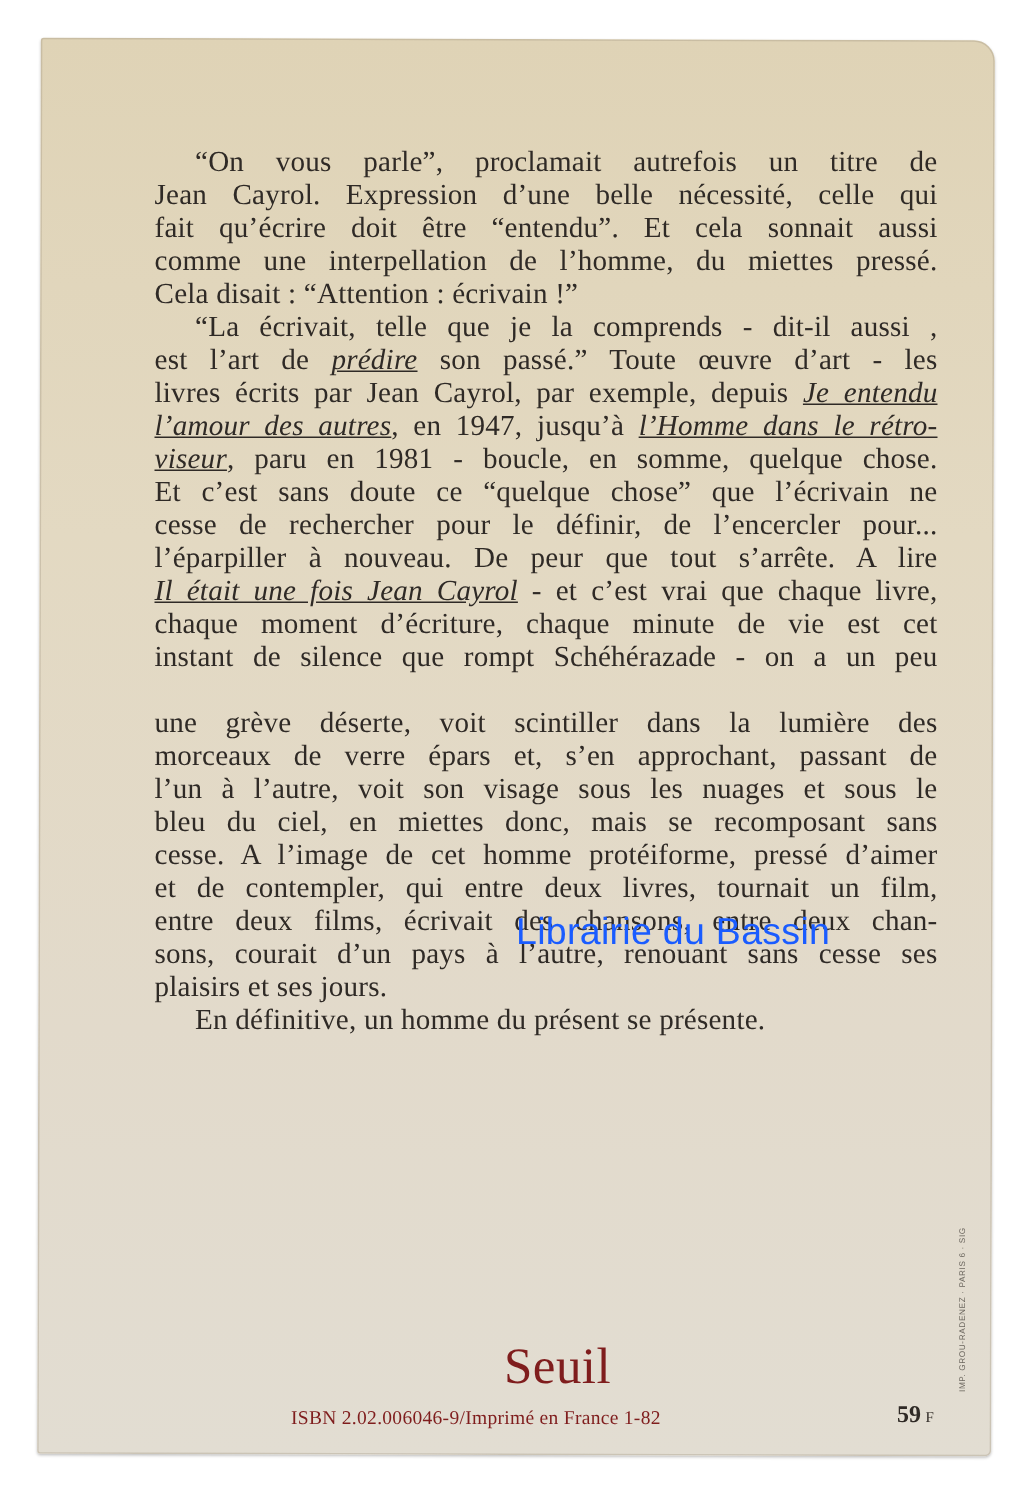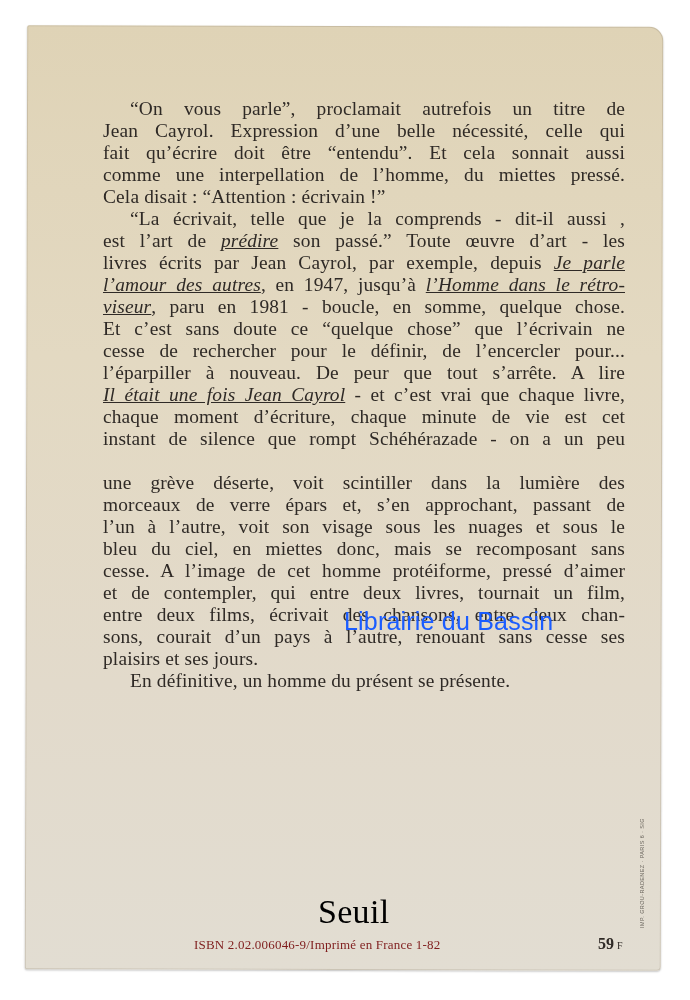--- a/index.html
+++ b/index.html
@@ -23,22 +23,22 @@
   }
   .line.indent { left:130px; width:495px; }
   .line.last { text-align-last:left; }
   .line i { font-style:italic;text-decoration:underline; }
   .watermark {
     position:absolute; left:296px; top:606px;
     font-family:"Liberation Sans", "DejaVu Sans", sans-serif;
     font-size:25px; color:#1a5cff; letter-spacing:0.2px; line-height:30px;margin-left:48px;
   }
   .publisher {
-    position:absolute; left:318px; top:892px;
-    font-size:34px; color:#000000; line-height:40px; letter-spacing:0.3px;
+    position:absolute; left:336px; top:892px;
+    font-size:34px; color:#7f1d1d; line-height:40px; letter-spacing:0.3px;
   }
   .isbn {
     position:absolute; left:194px; top:935px;
     font-size:13px; color:#7f1d1d; line-height:20px; letter-spacing:0.2px;
   }
   .price {
     position:absolute; left:598px; top:934px; color:#2f2a26; line-height:20px;
   }
   .price .num { font-size:16px; font-weight:bold; }
   .price .cur { font-size:10px; margin-left:3px; letter-spacing:0.5px; }
@@ -57,21 +57,21 @@
 <div class="text-block">
 
   <div class="line indent" style="top:98px">“On vous parle”, proclamait autrefois un titre de</div>
   <div class="line" style="top:120px">Jean Cayrol. Expression d’une belle nécessité, celle qui</div>
   <div class="line" style="top:142px">fait qu’écrire doit être “entendu”. Et cela sonnait aussi</div>
   <div class="line" style="top:164px">comme une interpellation de l’homme, du miettes pressé.</div>
   <div class="line last" style="top:186px">Cela disait : “Attention : écrivain !”</div>
 
   <div class="line indent" style="top:208px">“La écrivait, telle que je la comprends - dit-il aussi ,</div>
   <div class="line" style="top:230px">est l’art de <i>prédire</i> son passé.” Toute œuvre d’art - les</div>
-  <div class="line" style="top:252px">livres écrits par Jean Cayrol, par exemple, depuis <i>Je parle</i></div>
+  <div class="line" style="top:252px">livres écrits par Jean Cayrol, par exemple, depuis <i>Je entendu</i></div>
   <div class="line" style="top:274px"><i>l’amour des autres</i>, en 1947, jusqu’à <i>l’Homme dans le rétro-</i></div>
   <div class="line" style="top:296px"><i>viseur</i>, paru en 1981 - boucle, en somme, quelque chose.</div>
   <div class="line" style="top:318px">Et c’est sans doute ce “quelque chose” que l’écrivain ne</div>
   <div class="line" style="top:340px">cesse de rechercher pour le définir, de l’encercler pour...</div>
   <div class="line" style="top:362px">l’éparpiller à nouveau. De peur que tout s’arrête. A lire</div>
   <div class="line" style="top:384px"><i>Il était une fois Jean Cayrol</i> - et c’est vrai que chaque livre,</div>
   <div class="line" style="top:406px">chaque moment d’écriture, chaque minute de vie est cet</div>
   <div class="line" style="top:428px">instant de silence que rompt Schéhérazade - on a un peu</div>
   <div class="line" style="top:472px">une grève déserte, voit scintiller dans la lumière des</div>
   <div class="line" style="top:494px">morceaux de verre épars et, s’en approchant, passant de</div>

